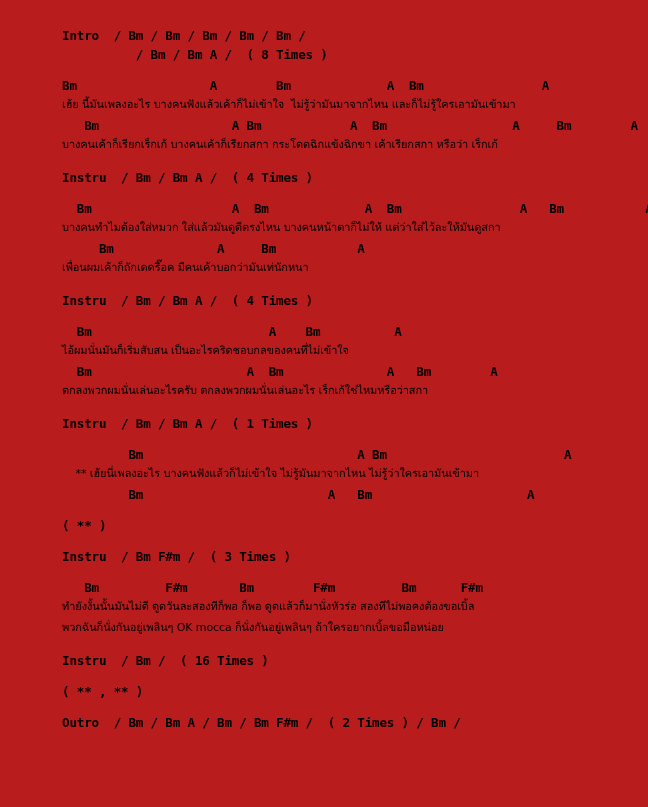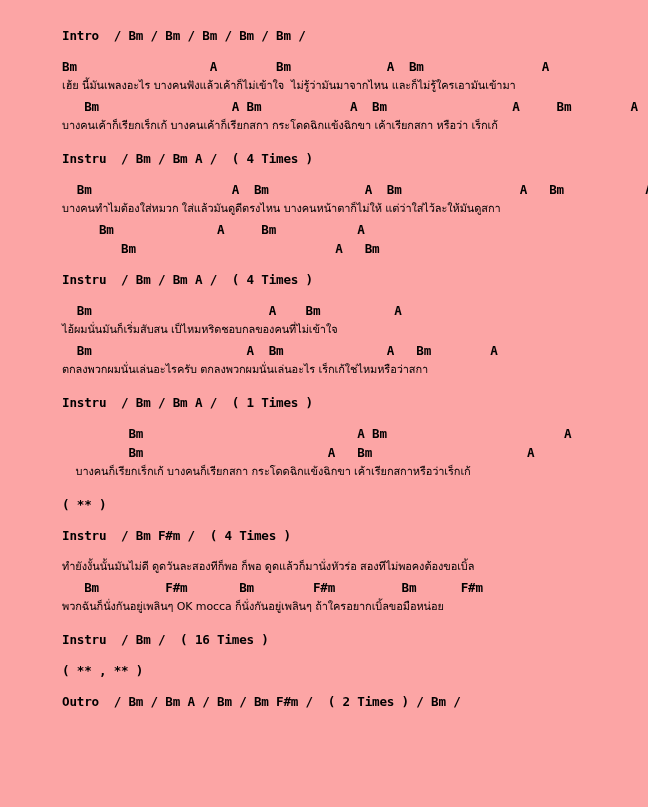--- a/index.html
+++ b/index.html
@@ -58,75 +58,76 @@
     height: 21px;
     letter-spacing: -0.1px;
   }
   .gap {
     height: 12px;
   }
 </style>
 </head>
 <body>
 
-<div id="sheet" style="background: #fca5a5; color: rgb(0, 0, 0);">
+<div id="sheet" style="background: #b91c1c; color: rgb(0, 0, 0);">
     <div class="block">
       <div class="line section">Intro  / Bm / Bm / Bm / Bm / Bm /</div>
+      <div class="line section">          / Bm / Bm A /  ( 8 Times )</div>
     </div>
     <div class="gap"></div>
     <div class="block">
       <div class="line chords">Bm                  A        Bm             A  Bm                A                 Bm A</div>
       <div class="line lyric">เฮ้ย นี้มันเพลงอะไร บางคนฟังแล้วเค้าก็ไม่เข้าใจ  ไม่รู้ว่ามันมาจากไหน และก็ไม่รู้ใครเอามันเข้ามา</div>
       <div class="line chords">   Bm                  A Bm            A  Bm                 A     Bm        A</div>
       <div class="line lyric">บางคนเค้าก็เรียกเร็กเก้ บางคนเค้าก็เรียกสกา กระโดดฉิกแข้งฉิกขา เค้าเรียกสกา หรือว่า เร็กเก้</div>
     </div>
     <div class="gap"></div>
     <div class="block">
       <div class="line section">Instru  / Bm / Bm A /  ( 4 Times )</div>
     </div>
     <div class="gap"></div>
     <div class="block">
       <div class="line chords">  Bm                   A  Bm             A  Bm                A   Bm           A</div>
       <div class="line lyric">บางคนทำไมต้องใส่หมวก ใส่แล้วมันดูดีตรงไหน บางคนหน้าตาก็ไม่ให้ แต่ว่าใส่ไว้ละให้มันดูสกา</div>
       <div class="line chords">     Bm              A     Bm           A</div>
-      <div class="line chords">        Bm                           A   Bm</div>
+      <div class="line lyric">เพื่อนผมเค้าก็ถักเดดรี๊อค มีคนเค้าบอกว่ามันเท่นักหนา</div>
     </div>
     <div class="gap"></div>
     <div class="block">
       <div class="line section">Instru  / Bm / Bm A /  ( 4 Times )</div>
     </div>
     <div class="gap"></div>
     <div class="block">
       <div class="line chords">  Bm                        A    Bm          A</div>
-      <div class="line lyric">ไอ้ผมนั่นมันก็เริ่มสับสน เป็ไหมหริดชอบกลของคนที่ไม่เข้าใจ</div>
+      <div class="line lyric">ไอ้ผมนั่นมันก็เริ่มสับสน เป็นอะไรคริดชอบกลของคนที่ไม่เข้าใจ</div>
       <div class="line chords">  Bm                     A  Bm              A   Bm        A</div>
       <div class="line lyric">ตกลงพวกผมนั่นเล่นอะไรครับ ตกลงพวกผมนั่นเล่นอะไร เร็กเก้ใช่ไหมหรือว่าสกา</div>
     </div>
     <div class="gap"></div>
     <div class="block">
       <div class="line section">Instru  / Bm / Bm A /  ( 1 Times )</div>
     </div>
     <div class="gap"></div>
     <div class="block">
       <div class="line chords">         Bm                             A Bm                        A</div>
+      <div class="line lyric">    ** เฮ้ยนี่เพลงอะไร บางคนฟังแล้วก็ไม่เข้าใจ ไม่รู้มันมาจากไหน ไม่รู้ว่าใครเอามันเข้ามา</div>
       <div class="line chords">         Bm                         A   Bm                     A</div>
-      <div class="line lyric">    บางคนก็เรียกเร็กเก้ บางคนก็เรียกสกา กระโดดฉิกแข้งฉิกขา เค้าเรียกสกาหรือว่าเร็กเก้</div>
     </div>
     <div class="gap"></div>
     <div class="block">
       <div class="line section">( ** )</div>
     </div>
     <div class="gap"></div>
     <div class="block">
-      <div class="line section">Instru  / Bm F#m /  ( 4 Times )</div>
+      <div class="line section">Instru  / Bm F#m /  ( 3 Times )</div>
     </div>
     <div class="gap"></div>
     <div class="block">
+      <div class="line chords">   Bm         F#m       Bm        F#m         Bm      F#m</div>
       <div class="line lyric">ทำยังงั้นนั้นมันไม่ดี ดูดวันละสองทีก็พอ ก็พอ ดูดแล้วก็มานั่งหัวร่อ สองทีไม่พอคงต้องขอเบิ้ล</div>
-      <div class="line chords">   Bm         F#m       Bm        F#m         Bm      F#m</div>
       <div class="line lyric">พวกฉันก็นั่งกันอยู่เพลินๆ OK mocca ก็นั่งกันอยู่เพลินๆ ถ้าใครอยากเบิ้ลขอมือหน่อย</div>
     </div>
     <div class="gap"></div>
     <div class="block">
       <div class="line section">Instru  / Bm /  ( 16 Times )</div>
     </div>
     <div class="gap"></div>
     <div class="block">
       <div class="line section">( ** , ** )</div>
     </div>

